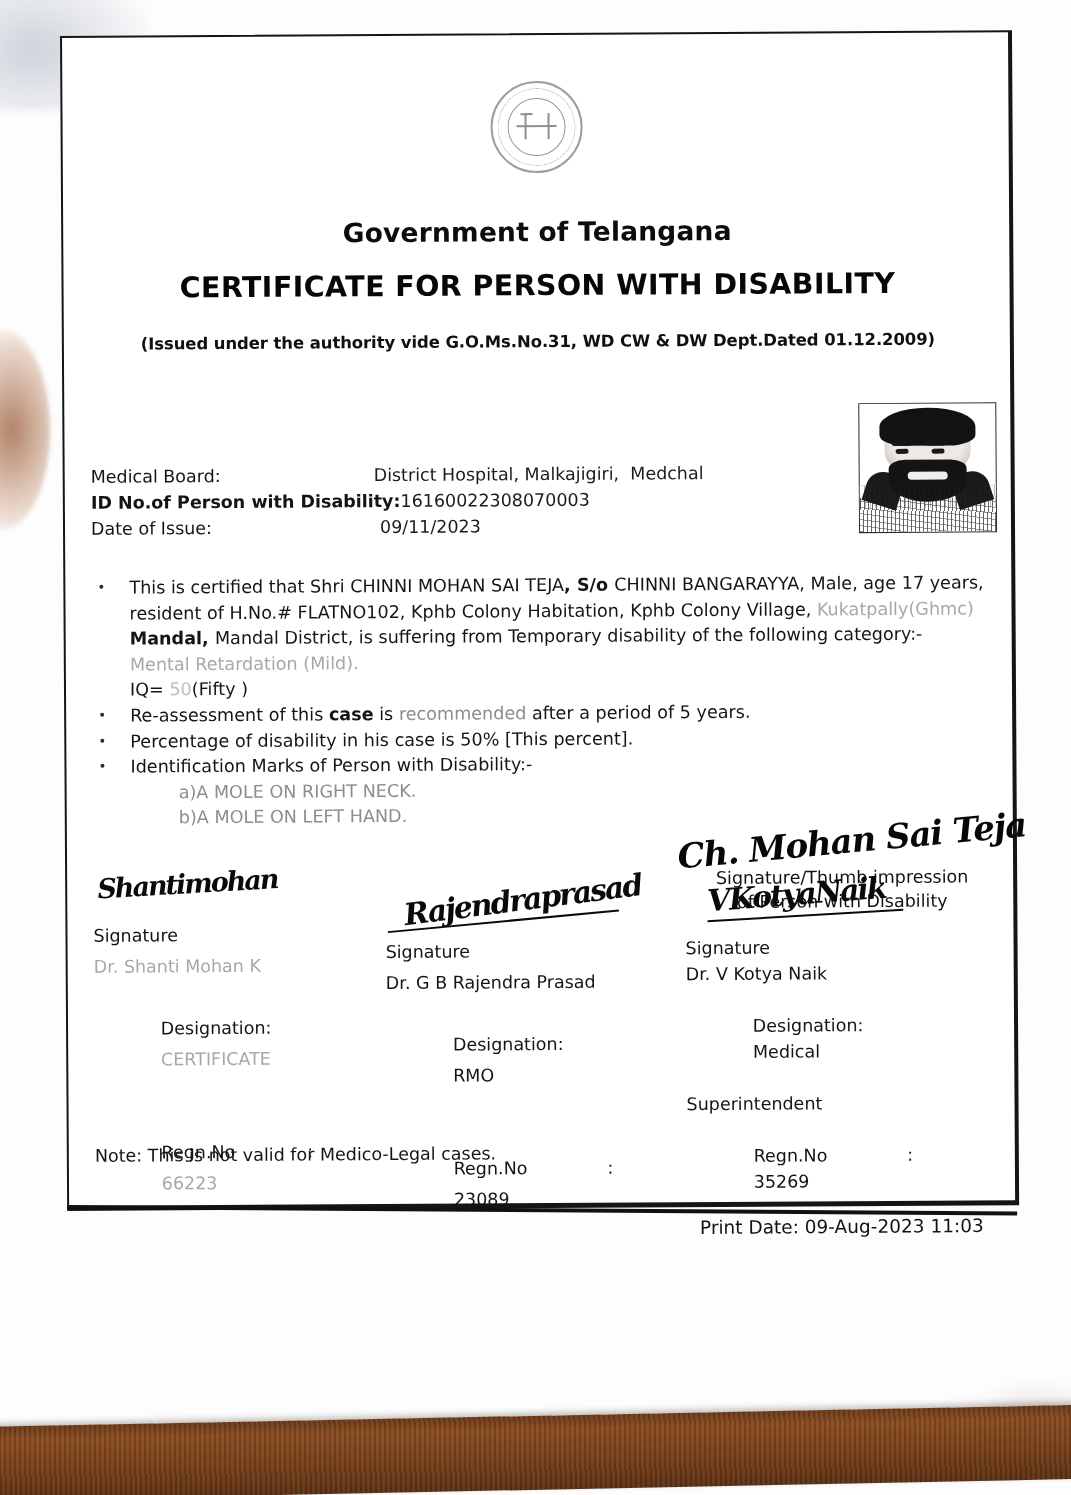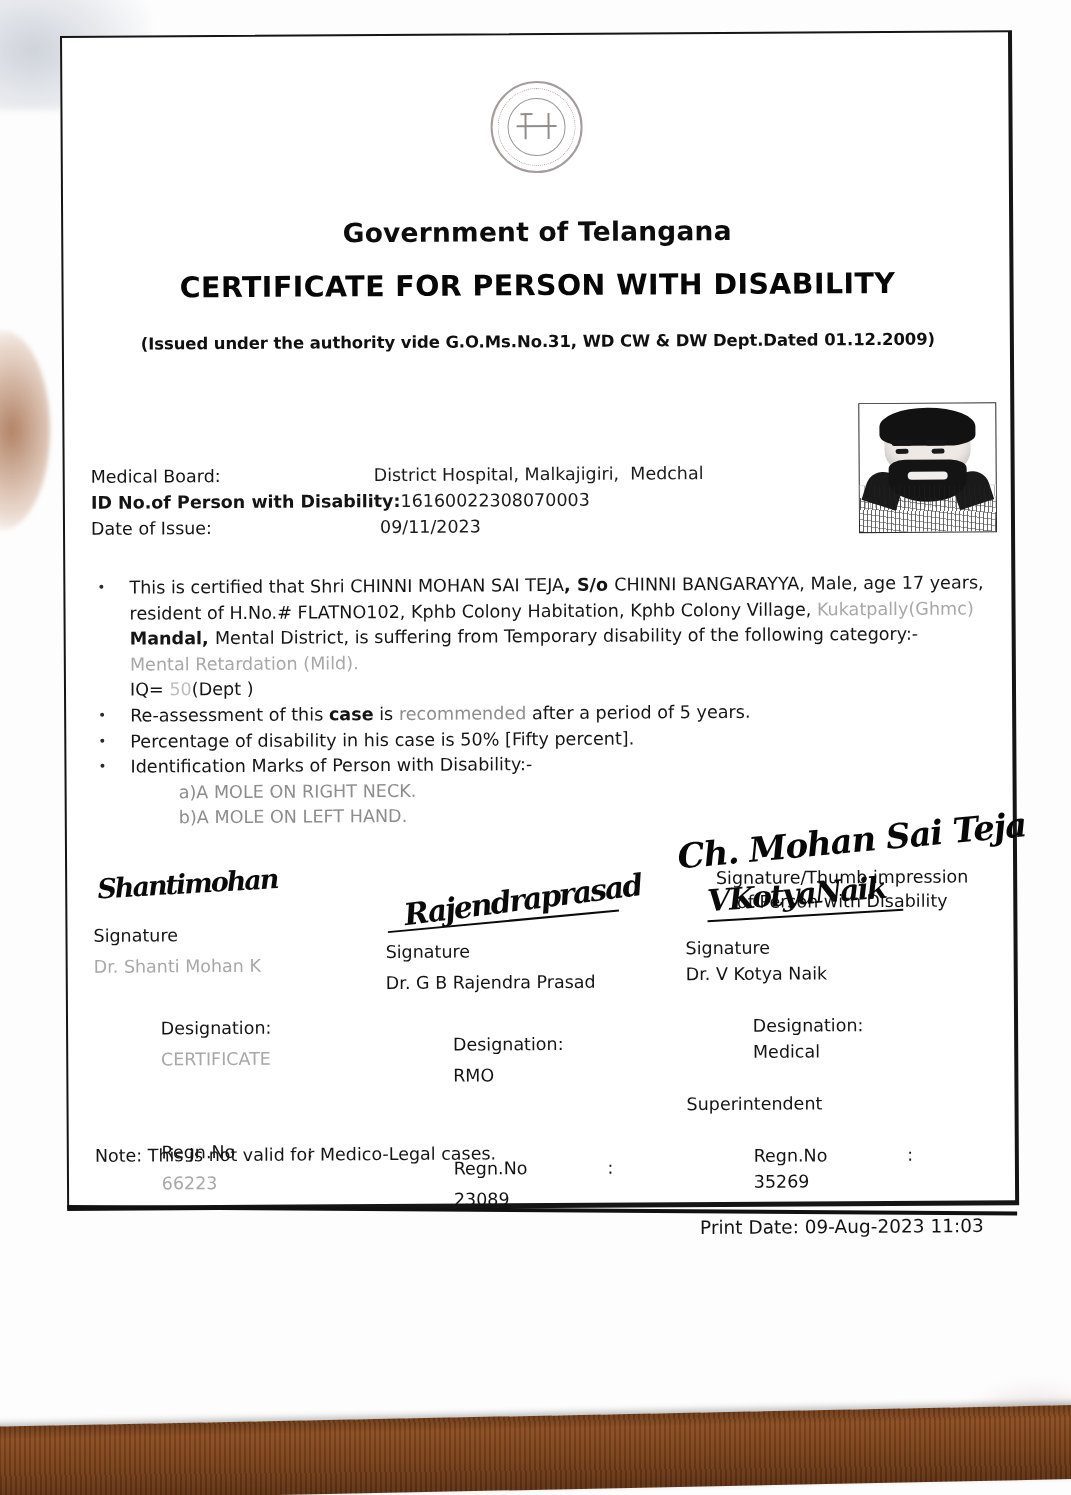--- a/index.html
+++ b/index.html
@@ -363,38 +363,38 @@
         <span class="meta-value">09/11/2023</span>
       </div>
     </div>
 
     <div id="body-text">
 
       <div class="bullet-row">
         <span class="dot"></span>
         <span>This is certified that Shri </span><span>CHINNI MOHAN SAI TEJA</span><span class="b">, S/o </span><span>CHINNI BANGARAYYA</span><span>, Male, age </span><span>17</span>
         <span>years, resident of H.No.# </span><span>FLATNO102</span><span>, Kphb Colony Habitation, Kphb Colony Village,</span>
-        <span class="faded">Kukatpally(Ghmc)</span><span class="b"> Mandal, </span><span>Mental District</span><span>, is suffering from Temporary disability of the</span>
+        <span class="faded">Kukatpally(Ghmc)</span><span class="b"> Mandal, </span><span>Mandal District</span><span>, is suffering from Temporary disability of the</span>
         <span>following category:-</span>
       </div>
 
       <div class="plain-row faded">Mental Retardation (Mild).</div>
 
       <div class="plain-row">
-        <span>IQ= </span><span class="faded-light">50</span><span>(Dept )</span>
+        <span>IQ= </span><span class="faded-light">50</span><span>(Fifty )</span>
       </div>
 
       <div class="bullet-row">
         <span class="dot"></span>
         <span>Re-assessment of this </span><span class="b">case</span><span> is </span><span class="faded-mid">recommended</span><span> after a period of 5 years.</span>
       </div>
 
       <div class="bullet-row">
         <span class="dot"></span>
-        <span>Percentage of disability in his case is  </span><span>50%</span><span>  [Fifty percent].</span>
+        <span>Percentage of disability in his case is  </span><span>50%</span><span>  [This percent].</span>
       </div>
 
       <div class="bullet-row">
         <span class="dot"></span>
         <span>Identification Marks of Person with Disability:-</span>
       </div>
 
       <div class="sub-row faded-mid">a)A MOLE ON RIGHT NECK.</div>
       <div class="sub-row faded-mid">b)A MOLE ON LEFT HAND.</div>
     </div>

